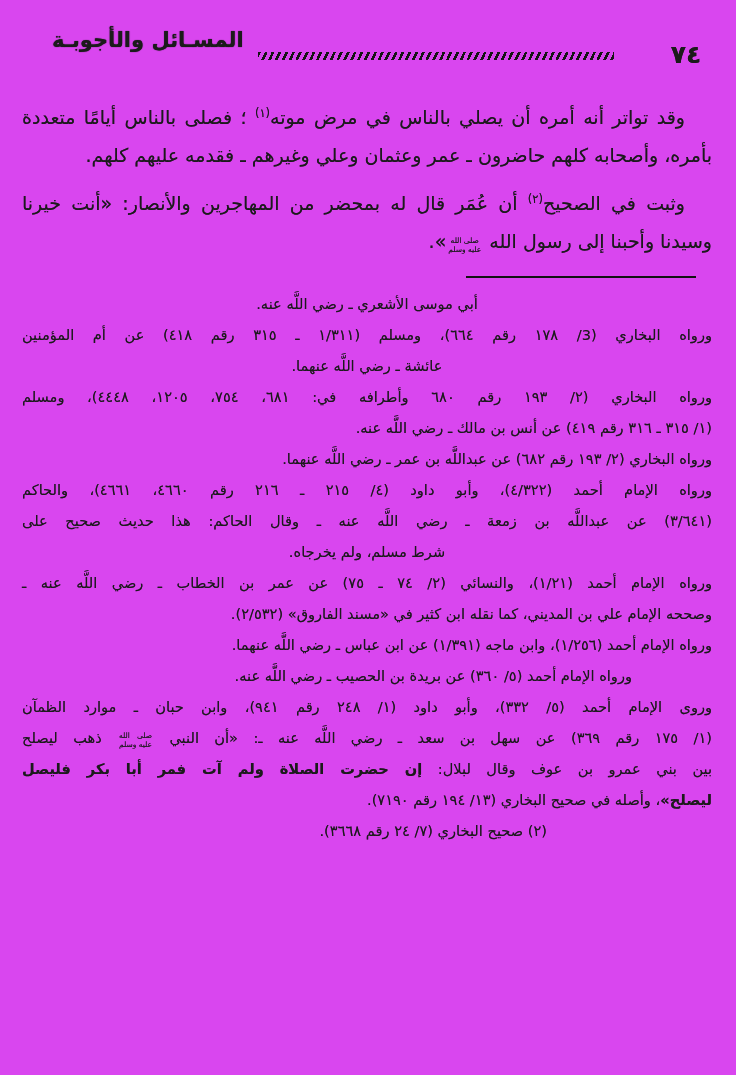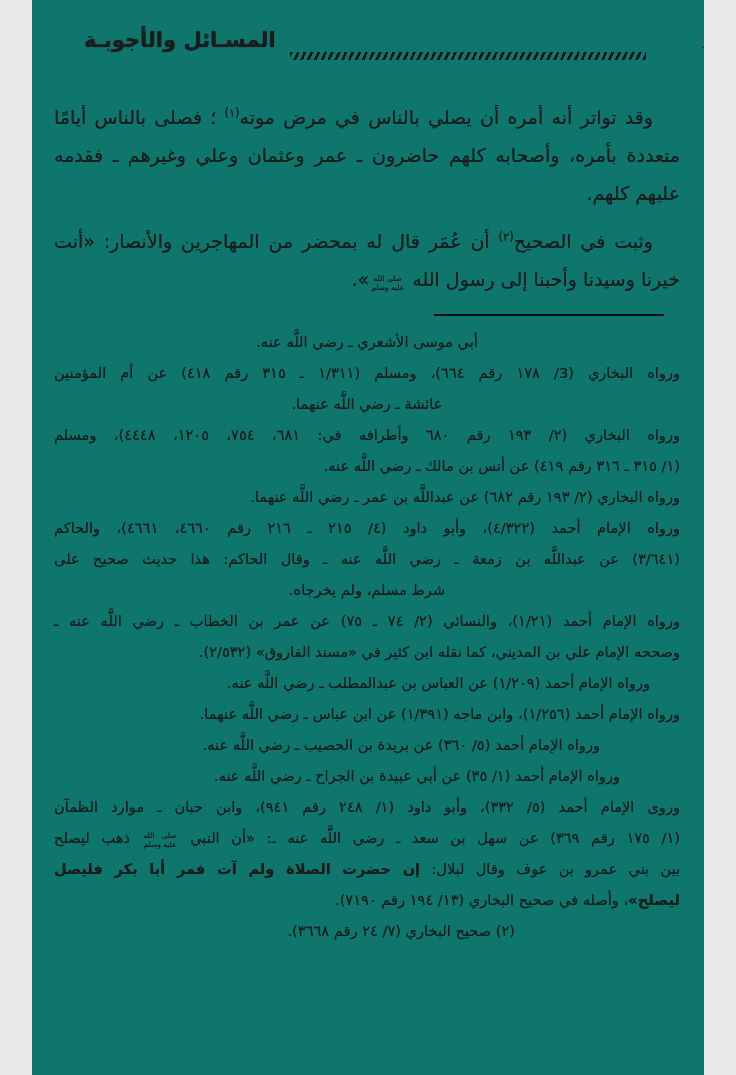--- a/index.html
+++ b/index.html
@@ -1,20 +1,20 @@
 <!DOCTYPE html>
 <html lang="ar" dir="rtl"><head>
 <meta charset="utf-8">
 <style>
   html,body{margin:0;padding:0;background:#e8e8e8;}
   .page{
     position:relative;
-    width:672px;height:1075px;
+    width:736px;height:1075px;
     margin:0 auto;
-    background:#0f766e;
+    background:#d946ef;
     overflow:hidden;
     direction:rtl;
     font-family:"DejaVu Sans",sans-serif;
     color:#1b1b1b;
     box-sizing:border-box;
   }
   
   .header{position:relative;height:78px;}
   .book-title{
     position:absolute;left:52px;top:28px;
@@ -90,24 +90,22 @@
       <div class="fn-line justify"><span>ورواه البخاري (3/ ١٧٨ رقم ٦٦٤)، ومسلم (١/٣١١ ـ ٣١٥ رقم ٤١٨) عن أم المؤمنين</span></div>
       <div class="fn-line left"><span>عائشة ـ رضي اللَّه عنهما.</span></div>
       <div class="fn-line justify"><span>ورواه البخاري (٢/ ١٩٣ رقم ٦٨٠ وأطرافه في: ٦٨١، ٧٥٤، ١٢٠٥، ٤٤٤٨)، ومسلم</span></div>
       <div class="fn-line right"><span>(١/ ٣١٥ ـ ٣١٦ رقم ٤١٩) عن أنس بن مالك ـ رضي اللَّه عنه.</span></div>
       <div class="fn-line right"><span>ورواه البخاري (٢/ ١٩٣ رقم ٦٨٢) عن عبداللَّه بن عمر ـ رضي اللَّه عنهما.</span></div>
       <div class="fn-line justify"><span>ورواه الإمام أحمد (٤/٣٢٢)، وأبو داود (٤/ ٢١٥ ـ ٢١٦ رقم ٤٦٦٠، ٤٦٦١)، والحاكم</span></div>
       <div class="fn-line justify"><span>(٣/٦٤١) عن عبداللَّه بن زمعة ـ رضي اللَّه عنه ـ وقال الحاكم: هذا حديث صحيح على</span></div>
       <div class="fn-line left"><span>شرط مسلم، ولم يخرجاه.</span></div>
       <div class="fn-line justify"><span>ورواه الإمام أحمد (١/٢١)، والنسائي (٢/ ٧٤ ـ ٧٥) عن عمر بن الخطاب ـ رضي اللَّه عنه ـ</span></div>
       <div class="fn-line center"><span>وصححه الإمام علي بن المديني، كما نقله ابن كثير في «مسند الفاروق» (٢/٥٣٢).</span></div>
-      <div class="fn-line right" style="padding-right: 30px;"><span>ورواه الإمام أحمد (١/٢٠٩) عن العباس بن عبدالمطلب ـ رضي اللَّه عنه.</span></div>
       <div class="fn-line right"><span>ورواه الإمام أحمد (١/٢٥٦)، وابن ماجه (١/٣٩١) عن ابن عباس ـ رضي اللَّه عنهما.</span></div>
       <div class="fn-line right" style="padding-right: 80px;"><span>ورواه الإمام أحمد (٥/ ٣٦٠) عن بريدة بن الحصيب ـ رضي اللَّه عنه.</span></div>
-      <div class="fn-line right" style="padding-right: 60px;"><span>ورواه الإمام أحمد (١/ ٣٥) عن أبي عبيدة بن الجراح ـ رضي اللَّه عنه.</span></div>
       <div class="fn-line justify"><span>وروى الإمام أحمد (٥/ ٣٣٢)، وأبو داود (١/ ٢٤٨ رقم ٩٤١)، وابن حبان ـ موارد الظمآن</span></div>
       <div class="fn-line justify"><span>(١/ ١٧٥ رقم ٣٦٩) عن سهل بن سعد ـ رضي اللَّه عنه ـ: «أن النبي </span><span class="saw"><span>صلى الله</span><span>عليه وسلم</span></span><span> ذهب ليصلح</span></div>
       <div class="fn-line justify"><span>بين بني عمرو بن عوف وقال لبلال: </span><b>إن حضرت الصلاة ولم آت فمر أبا بكر فليصل</b></div>
       <div class="fn-line center"><b>ليصلح»</b><span>، وأصله في صحيح البخاري (١٣/ ١٩٤ رقم ٧١٩٠).</span></div>
       <div class="fn-line right" style="padding-right: 165px;"><span>(٢) صحيح البخاري (٧/ ٢٤ رقم ٣٦٦٨).</span></div>
     </div>
 
 </div>
 
 </body></html>

